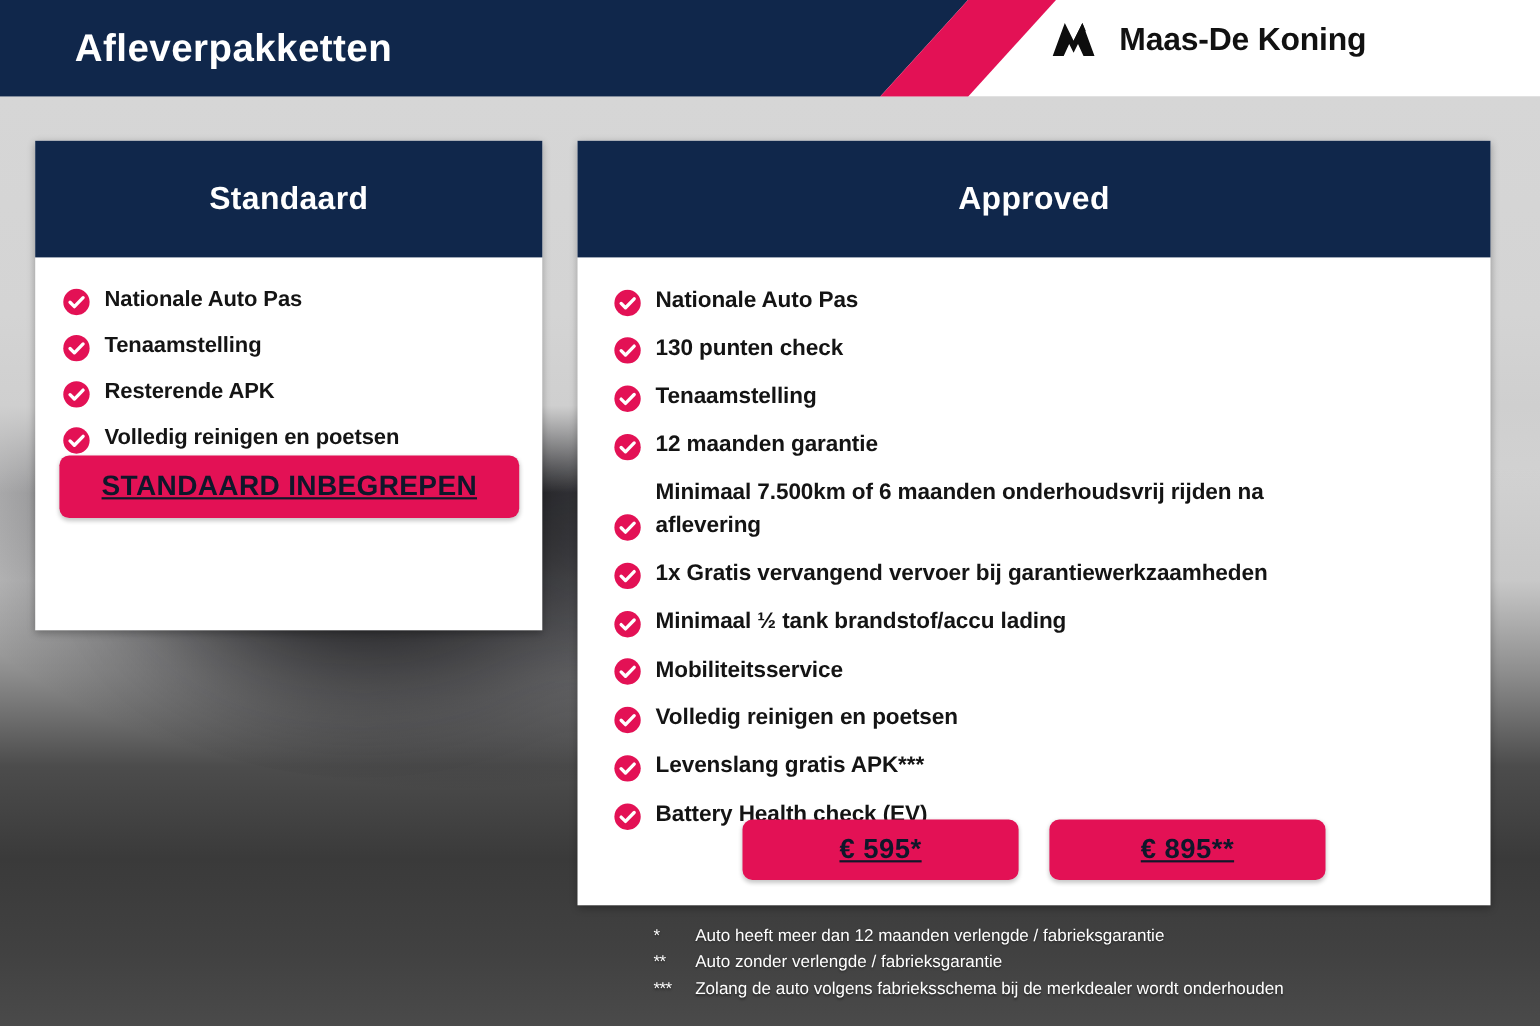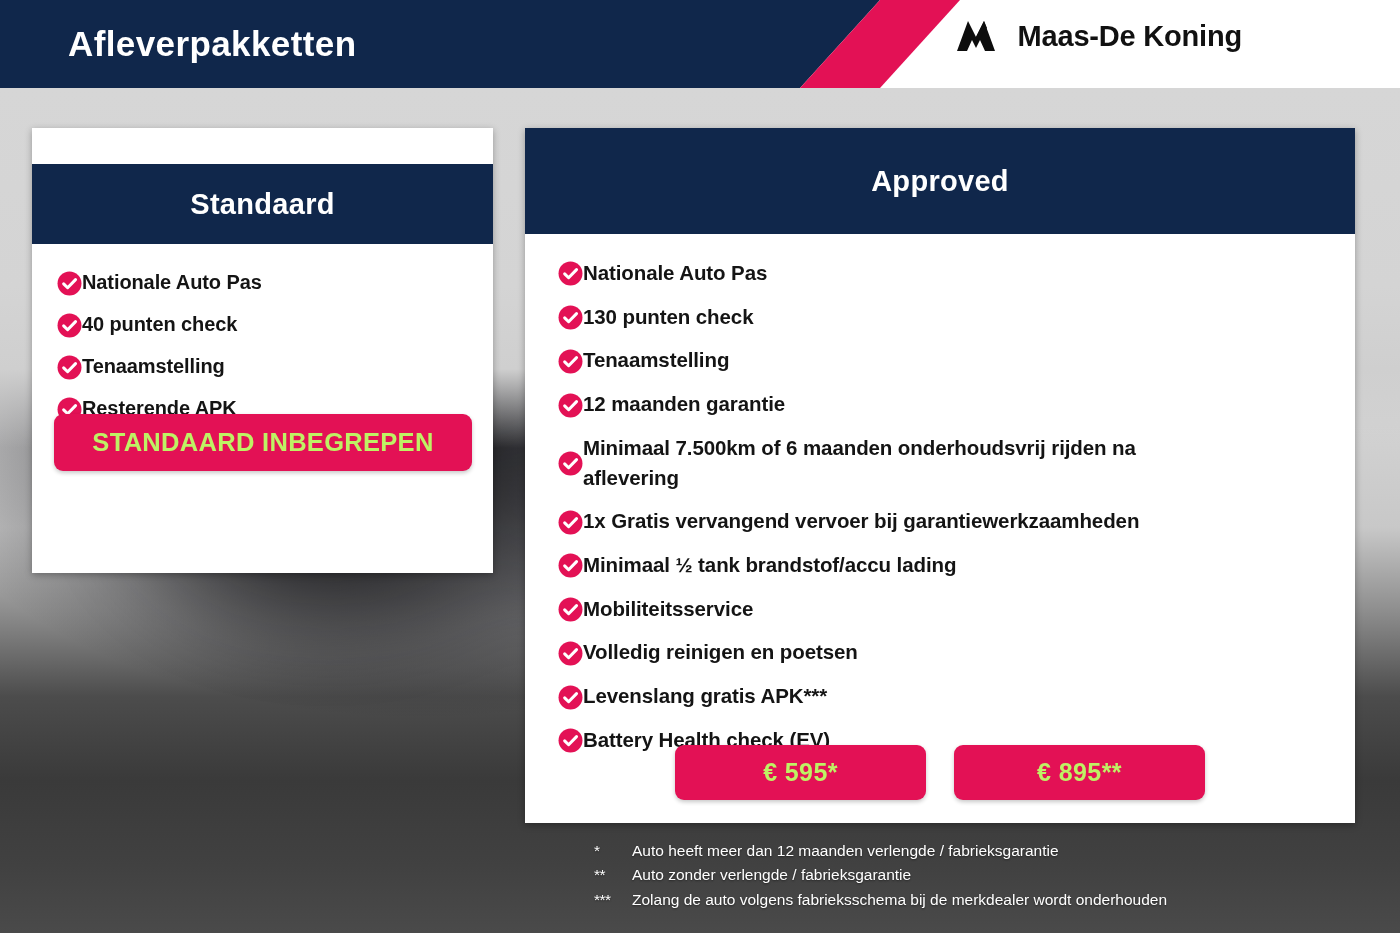--- a/index.html
+++ b/index.html
@@ -112,31 +112,32 @@
     justify-content: center;
   }
   .card-head-title {
     color: #ffffff;
     font-weight: bold;
     font-size: 29px;
     letter-spacing: 0.3px;
   }
 
   #card-standaard { left: 32px; top: 128px; width: 461px; height: 445px; }
-  #card-standaard .card-head { height: 80px; margin-top: 36px; }
+  #card-standaard .card-head { height: 106px; }
   #card-standaard .card-body { padding: 24px 0 0 0; }
 
   #card-approved { left: 525px; top: 128px; width: 830px; height: 695px; }
   #card-approved .card-head { height: 106px; }
   #card-approved .card-body { padding: 24px 0 0 0; }
 
   .feature-list { list-style: none; }
   .feature-item {
     display: flex;
-    align-items: center;
+    align-items: flex-end;
+    gap: 13px;
     padding: 0 20px 0 25px;
     margin-bottom: 13px;
   }
   .check-icon {
     flex: 0 0 auto;
     width: 25px; height: 25px;
     margin-top: 2px;
   }
   .feature-text {
     font-size: 20px;
@@ -146,28 +147,29 @@
     letter-spacing: -0.1px;
   }
   #card-approved .feature-item { margin-bottom: 14px; padding-left: 33px; }
   #card-approved .feature-text { font-size: 20.5px; }
 
   
   .pill {
     background: #e31155;
     border: none;
     border-radius: 9px;
-    color: #bef264;
+    color: #0f172a;
     font-weight: bold;
     font-family: "Liberation Sans", sans-serif;
     box-shadow: 0 2px 4px rgba(0,0,0,0.22);
     cursor: pointer;
     display: flex;
     align-items: center;
     justify-content: center;
+    text-decoration: underline;
   }
   .btn-standaard {
     position: absolute;
     left: 22px; top: 286px;
     width: 418px; height: 57px;
     font-size: 25.5px;
     letter-spacing: 0.3px;
   }
   .price-row {
     position: absolute;
@@ -239,27 +241,20 @@
             <circle cx="12" cy="12" r="11.5" fill="#e31155"></circle>
             <path d="M6.4 12.3 L10.2 16.1 L17.8 8.3" stroke="#ffffff" stroke-width="2.9" fill="none" stroke-linecap="round" stroke-linejoin="round"></path>
           </svg>
           <span class="feature-text">Nationale Auto Pas</span>
         </li>
         <li class="feature-item">
           <svg class="check-icon" viewBox="0 0 24 24">
             <circle cx="12" cy="12" r="11.5" fill="#e31155"></circle>
             <path d="M6.4 12.3 L10.2 16.1 L17.8 8.3" stroke="#ffffff" stroke-width="2.9" fill="none" stroke-linecap="round" stroke-linejoin="round"></path>
           </svg>
-          <span class="feature-text">40 punten check</span>
-        </li>
-        <li class="feature-item">
-          <svg class="check-icon" viewBox="0 0 24 24">
-            <circle cx="12" cy="12" r="11.5" fill="#e31155"></circle>
-            <path d="M6.4 12.3 L10.2 16.1 L17.8 8.3" stroke="#ffffff" stroke-width="2.9" fill="none" stroke-linecap="round" stroke-linejoin="round"></path>
-          </svg>
           <span class="feature-text">Tenaamstelling</span>
         </li>
         <li class="feature-item">
           <svg class="check-icon" viewBox="0 0 24 24">
             <circle cx="12" cy="12" r="11.5" fill="#e31155"></circle>
             <path d="M6.4 12.3 L10.2 16.1 L17.8 8.3" stroke="#ffffff" stroke-width="2.9" fill="none" stroke-linecap="round" stroke-linejoin="round"></path>
           </svg>
           <span class="feature-text">Resterende APK</span>
         </li>
         <li class="feature-item">

